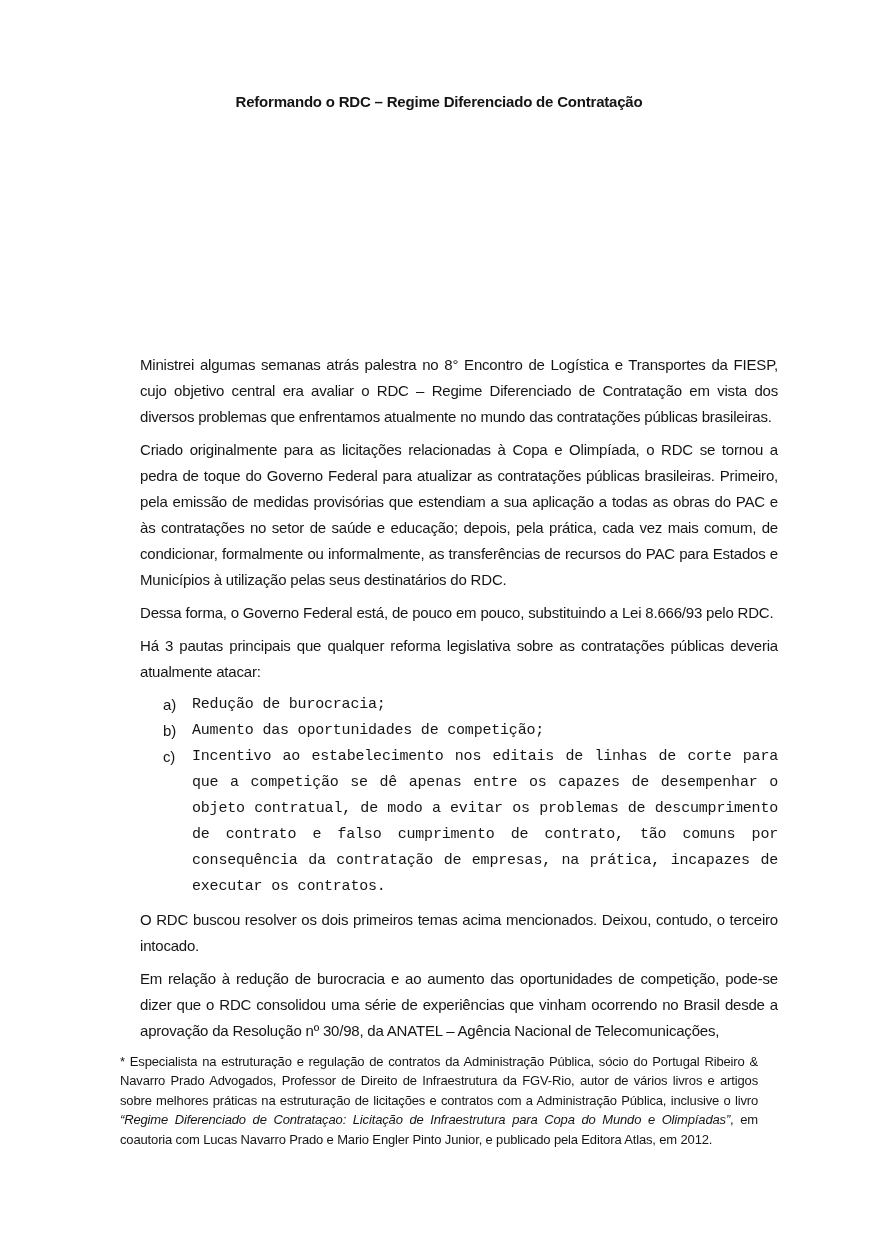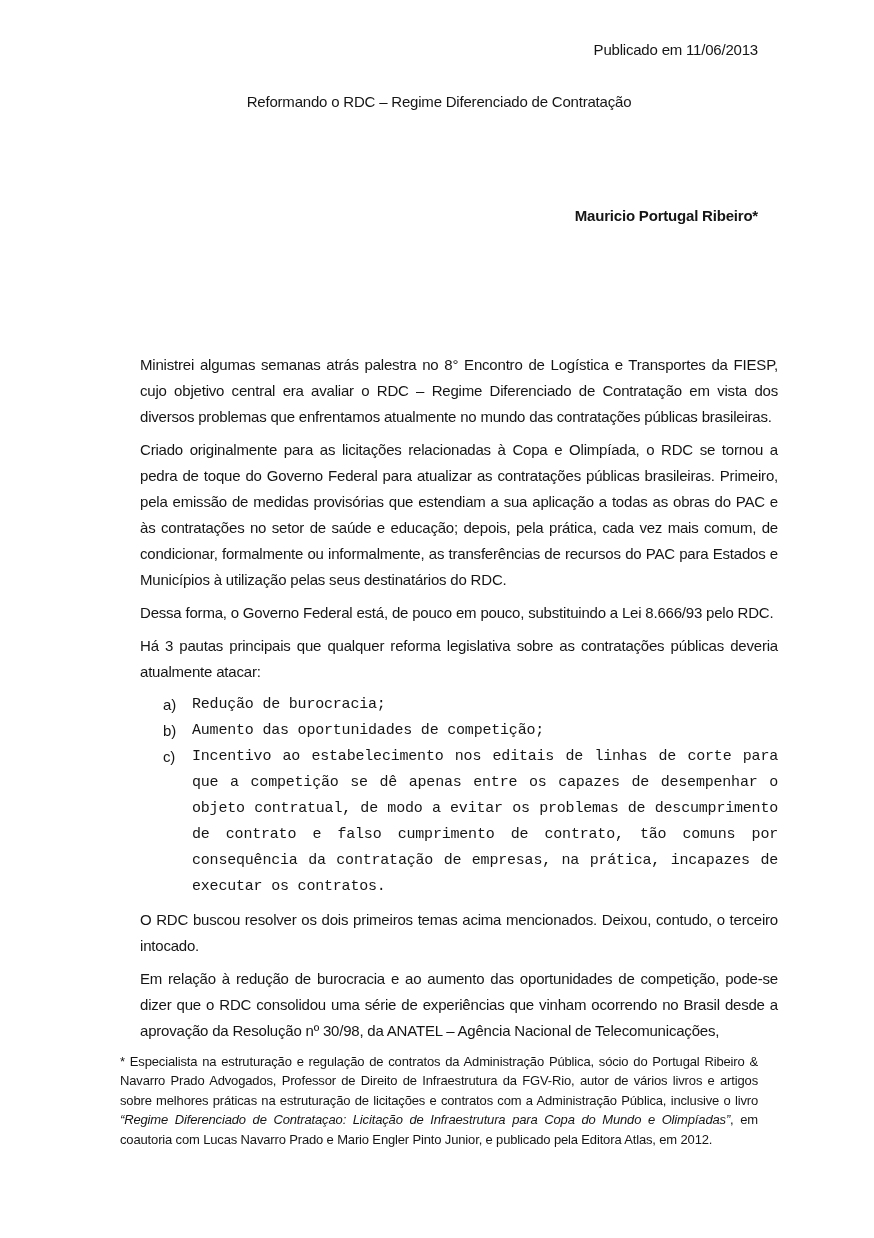--- a/index.html
+++ b/index.html
@@ -26,21 +26,21 @@
     font-size: 15px;
     letter-spacing: -0.2px;
   }
   .doc-title {
     position: absolute;
     top: 93px;
     left: 120px;
     width: 638px;
     text-align: center;
     font-size: 15px;
-    font-weight: normal;
+    font-weight: bold;
     letter-spacing: -0.2px;
   }
   .author {
     position: absolute;
     top: 207px;
     left: 120px;
     width: 638px;
     text-align: right;
     font-size: 15px;
     font-weight: bold;
@@ -89,25 +89,23 @@
   }
   .footnote .book-title {
     font-style: italic;
   }
 </style>
 </head>
 <body>
 
 <div class="page">
 
-  <div class="published">Publicado em 11/06/2013</div>
 
   <div class="doc-title">Reformando o RDC – Regime Diferenciado de Contratação</div>
 
-  <div class="author">Mauricio Portugal Ribeiro*</div>
 
   <div class="body-text">
     <p>Ministrei algumas semanas atrás palestra no 8° Encontro de Logística e Transportes da FIESP, cujo objetivo central era avaliar o RDC – Regime Diferenciado de Contratação em vista dos diversos problemas que enfrentamos atualmente no mundo das contratações públicas brasileiras.</p>
     <p>Criado originalmente para as licitações relacionadas à Copa e Olimpíada, o RDC se tornou a pedra de toque do Governo Federal para atualizar as contratações públicas brasileiras. Primeiro, pela emissão de medidas provisórias que estendiam a sua aplicação a todas as obras do PAC e às contratações no setor de saúde e educação; depois, pela prática, cada vez mais comum, de condicionar, formalmente ou informalmente, as transferências de recursos do PAC para Estados e Municípios à utilização pelas seus destinatários do RDC.</p>
     <p>Dessa forma, o Governo Federal está, de pouco em pouco, substituindo a Lei 8.666/93 pelo RDC.</p>
     <p>Há 3 pautas principais que qualquer reforma legislativa sobre as contratações públicas deveria atualmente atacar:</p>
 
     <ol class="alpha-list">
       <li>
         <span class="marker">a)</span>

